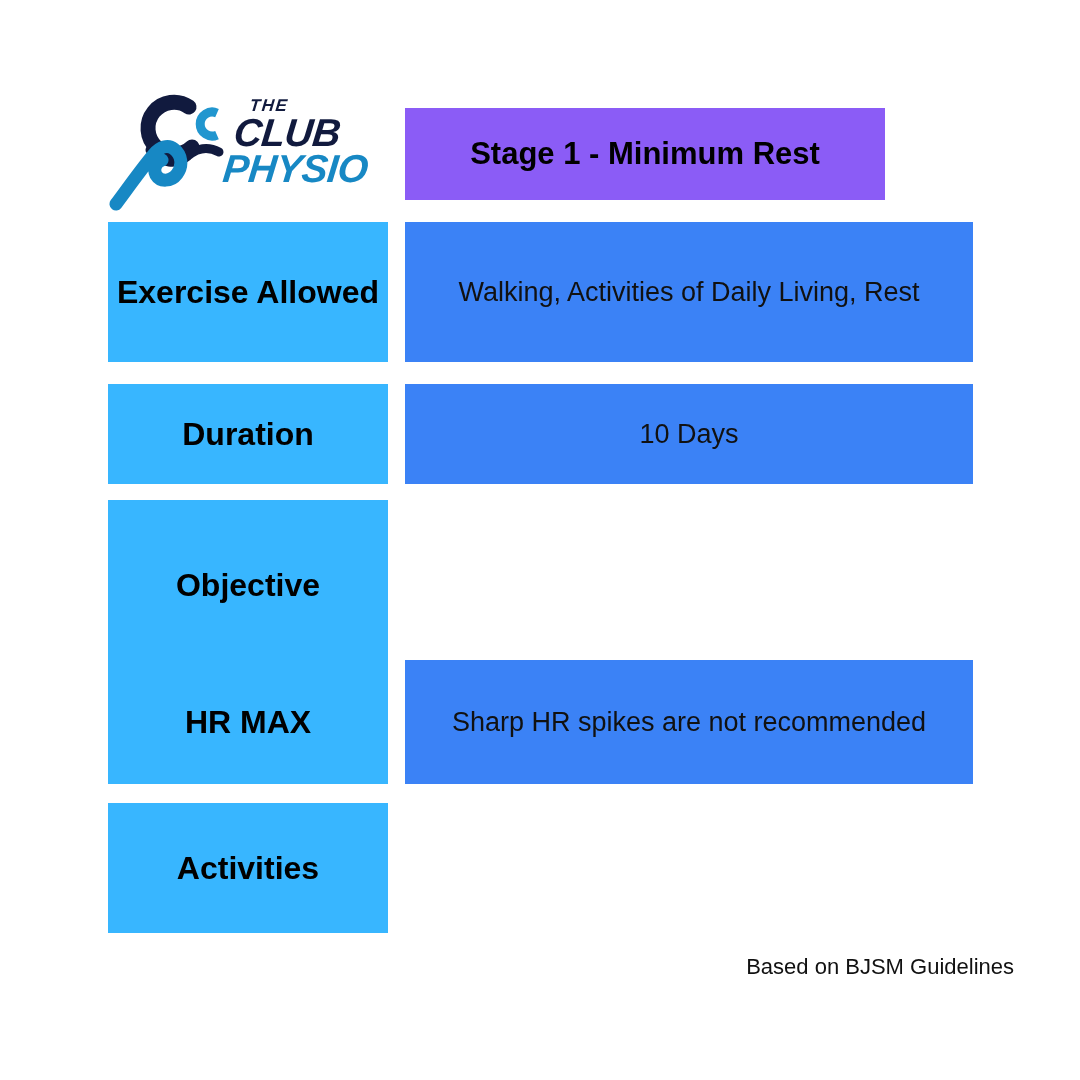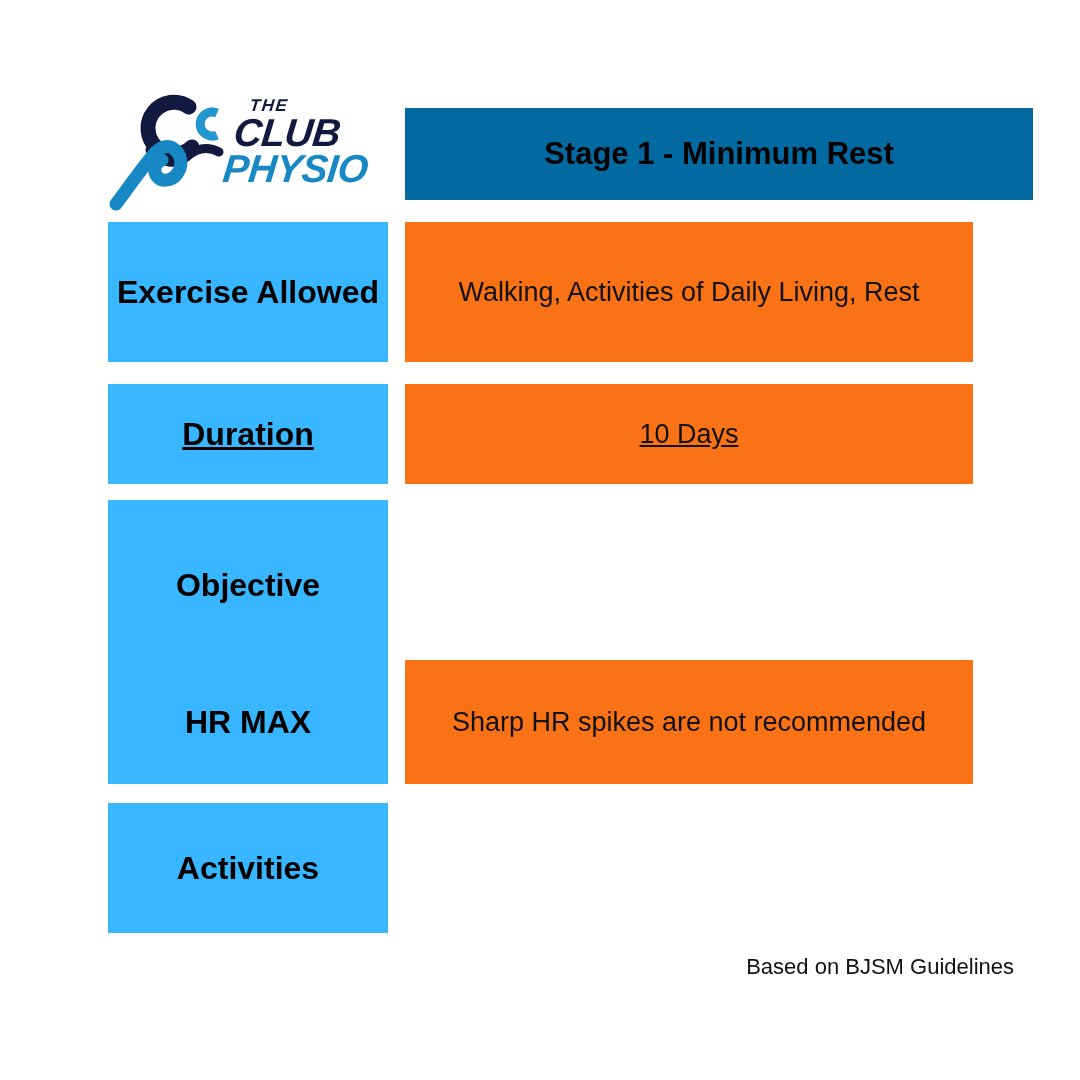--- a/index.html
+++ b/index.html
@@ -24,31 +24,31 @@
   .cell{
     position:absolute;display:flex;align-items:center;justify-content:center;
     text-align:center;box-sizing:border-box;
   }
   .cell-blue{
     background:#38B6FF;color:#000000;font-weight:bold;
     font-size:32px;line-height:48px;padding:0 7px;
     left:108px;width:280px;
   }
   .cell-lav{
-    background:#f97316;color:#111111;
+    background:#3b82f6;color:#111111;
     font-size:27px;line-height:41px;padding:0 20px;
     left:405px;width:568px;
   }
   .header-cell{
-    position:absolute;left:405px;top:108px;width:628px;height:92px;
-    background:#0369a1;display:flex;align-items:center;justify-content:center;
+    position:absolute;left:405px;top:108px;width:480px;height:92px;
+    background:#8b5cf6;display:flex;align-items:center;justify-content:center;
     font-weight:bold;font-size:31px;color:#000000;
   }
   .r1{top:222px;height:140px;}
-  .r2{top:384px;height:100px;text-decoration:underline;}
+  .r2{top:384px;height:100px;}
   .r3{top:500px;height:169px;}
   .r4{top:660px;height:124px;}
   .r5{top:803px;height:130px;}
 
   
   .footer-note{
     position:absolute;top:954px;right:66px;
     font-size:22px;color:#111111;
   }
 </style>

